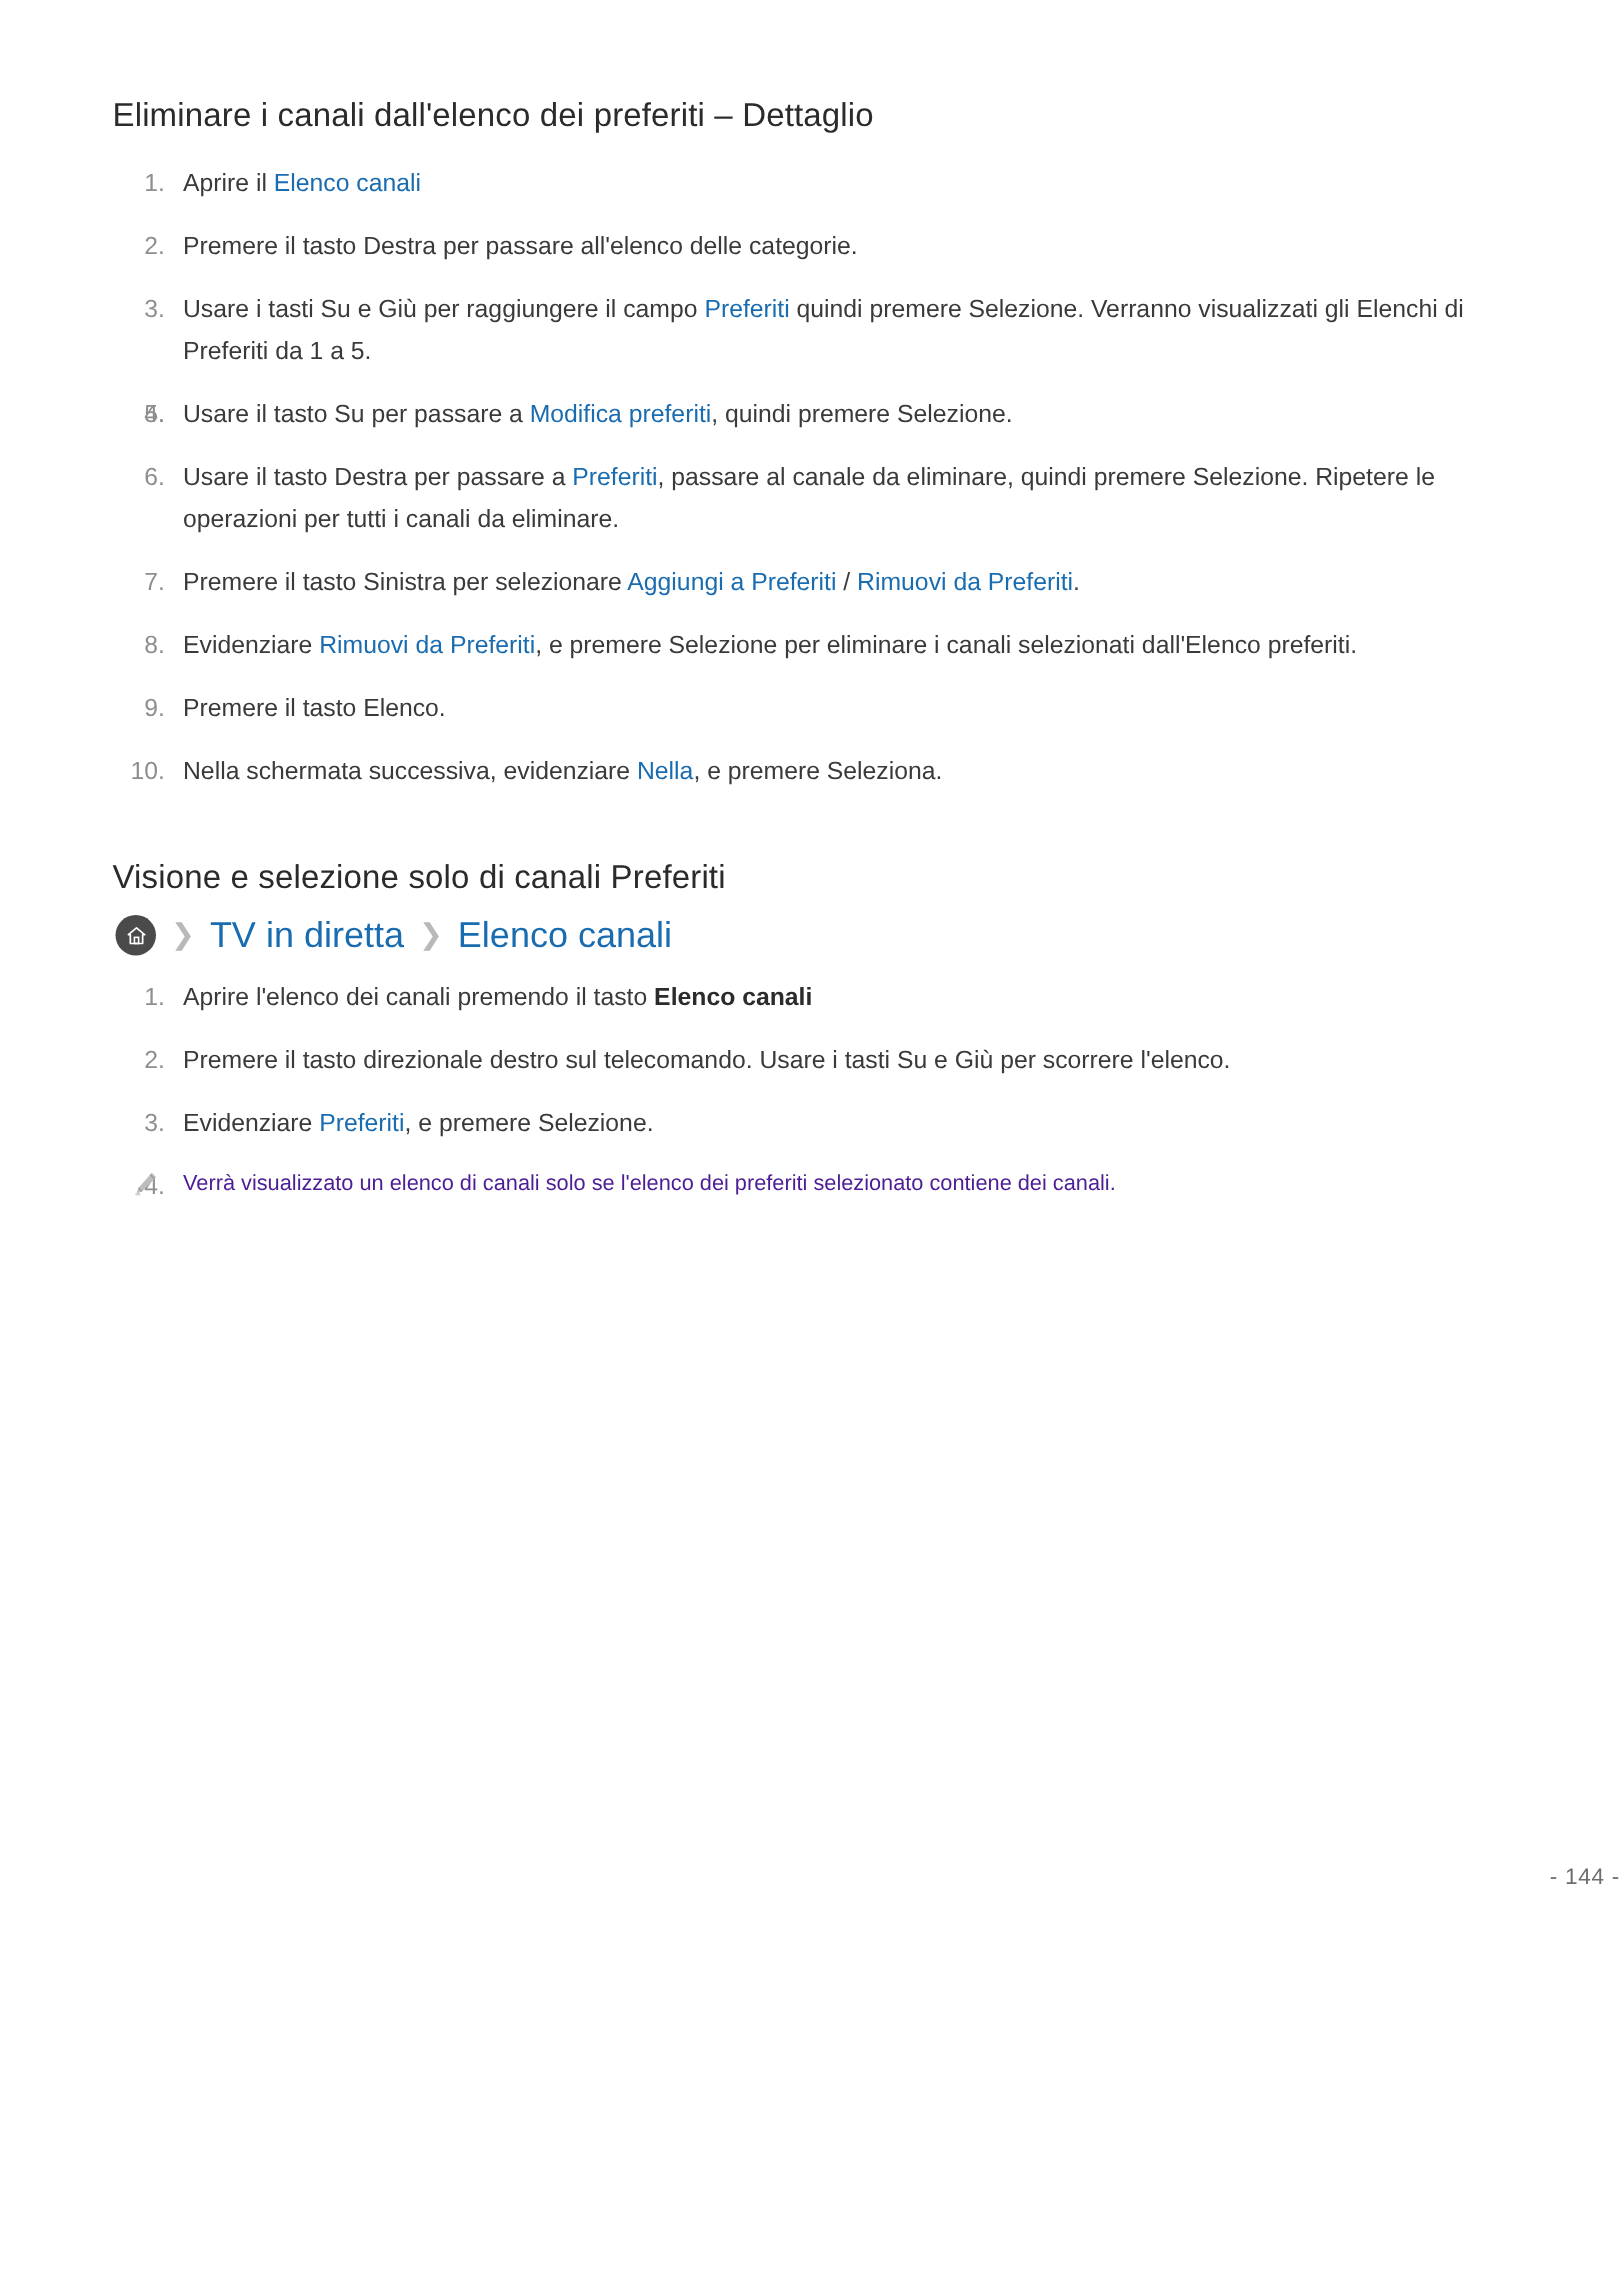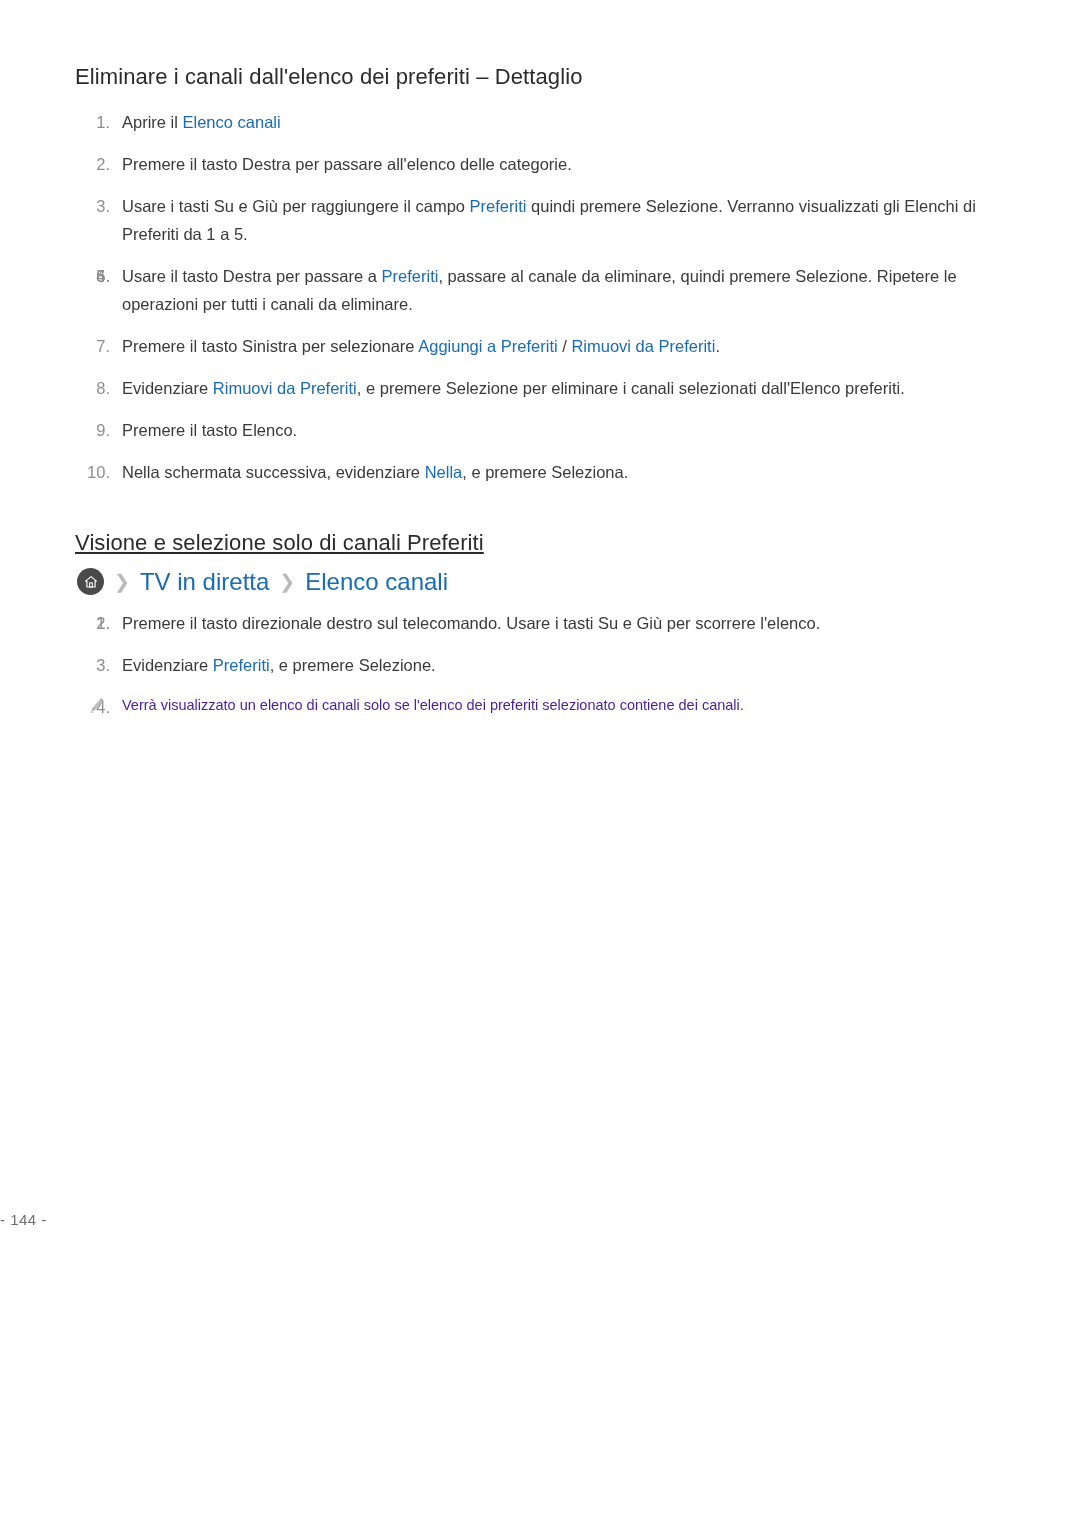--- a/index.html
+++ b/index.html
@@ -36,21 +36,20 @@
     font-size: 22px;
     line-height: 30px;
     font-weight: 400;
     color: #2b2b2b;
     margin: 0 0 16px 0;
     letter-spacing: .1px;
   }
   h2.section-heading.second {
     margin-top: 42px;
     margin-bottom: 10px;
-    text-decoration: underline;
   }
 
   
   .breadcrumb {
     display: flex;
     align-items: center;
     gap: 9px;
     margin: 6px 0 14px 0;
     padding-left: 2px;
   }
@@ -133,41 +132,42 @@
     width: 20px;
     height: 20px;
   }
   .note-icon svg { display: block; }
 
   
   .page-footer {
     position: absolute;
     left: 0;
     right: 0;
-    bottom: 56px;
-    text-align: left;
+    bottom: 24px;
+    text-align: right;
     font-size: 15px;
     color: #6e6e6e;
     letter-spacing: .5px;
+    padding-left: 22px;
   }
 </style>
 </head>
 <body>
 
 <div class="page">
   <div class="content">
 
     <h2 class="section-heading">Eliminare i canali dall'elenco dei preferiti – Dettaglio</h2>
 
     <ol class="steps list-one">
         <li><span class="num">1.</span><span><span>Aprire il </span><span class="lnk">Elenco canali</span></span></li>
         <li><span class="num">2.</span><span><span>Premere il tasto Destra per passare all'elenco delle categorie.</span></span></li>
         <li><span class="num">3.</span><span><span>Usare i tasti Su e Giù per raggiungere il campo </span><span class="lnk">Preferiti</span><span> quindi premere Selezione. Verranno visualizzati gli Elenchi di Preferiti da 1 a 5.</span></span></li>
         <li><span class="num">4.</span></li>
-        <li><span class="num">5.</span></li>
+        <li><span class="num">5.</span><span><span>Usare il tasto Su per passare a </span><span class="lnk">Modifica preferiti</span><span>, quindi premere Selezione.</span></span></li>
         <li><span class="num">6.</span><span><span>Usare il tasto Destra per passare a </span><span class="lnk">Preferiti</span><span>, passare al canale da eliminare, quindi premere Selezione. Ripetere le operazioni per tutti i canali da eliminare.</span></span></li>
         <li><span class="num">7.</span><span><span>Premere il tasto Sinistra per selezionare </span><span class="lnk">Aggiungi a Preferiti</span><span> / </span><span class="lnk">Rimuovi da Preferiti</span><span>.</span></span></li>
         <li><span class="num">8.</span><span><span>Evidenziare </span><span class="lnk">Rimuovi da Preferiti</span><span>, e premere Selezione per eliminare i canali selezionati dall'Elenco preferiti.</span></span></li>
         <li><span class="num">9.</span><span><span>Premere il tasto Elenco.</span></span></li>
         <li><span class="num">10.</span><span><span>Nella schermata successiva, evidenziare </span><span class="lnk">Nella</span><span>, e premere Seleziona.</span></span></li>
       </ol>
 
     <h2 class="section-heading second">Visione e selezione solo di canali Preferiti</h2>
 
     <div class="breadcrumb">
@@ -177,21 +177,21 @@
           <rect x="6.6" y="8.9" width="2.8" height="4.1" fill="none" stroke="#ffffff" stroke-width="1.05"></rect>
         </svg>
       </span>
       <span class="crumb-sep">❯</span>
       <span class="crumb-link">TV in diretta</span>
       <span class="crumb-sep">❯</span>
       <span class="crumb-link">Elenco canali</span>
     </div>
 
     <ol class="steps list-two">
-        <li><span class="num">1.</span></li>
+        <li><span class="num">1.</span><span><span>Aprire l'elenco dei canali premendo il tasto </span><span class="bold">Elenco canali</span></span></li>
         <li><span class="num">2.</span><span><span>Premere il tasto direzionale destro sul telecomando. Usare i tasti Su e Giù per scorrere l'elenco.</span></span></li>
         <li><span class="num">3.</span><span><span>Evidenziare </span><span class="lnk">Preferiti</span><span>, e premere Selezione.</span></span></li>
         <li><span class="num">4.</span></li>
       </ol>
 
     <div class="note">
       <span class="note-icon">
         <svg width="20" height="20" viewBox="0 0 20 20" aria-hidden="true">
           <path d="M14.2 2.9 L17.1 5.8 L7.6 15.3 L4.0 16.6 L5.3 13.0 Z" fill="#bdbdbd"></path>
           <path d="M13.1 4.0 L16.0 6.9" stroke="#9e9e9e" stroke-width="1" fill="none"></path>

